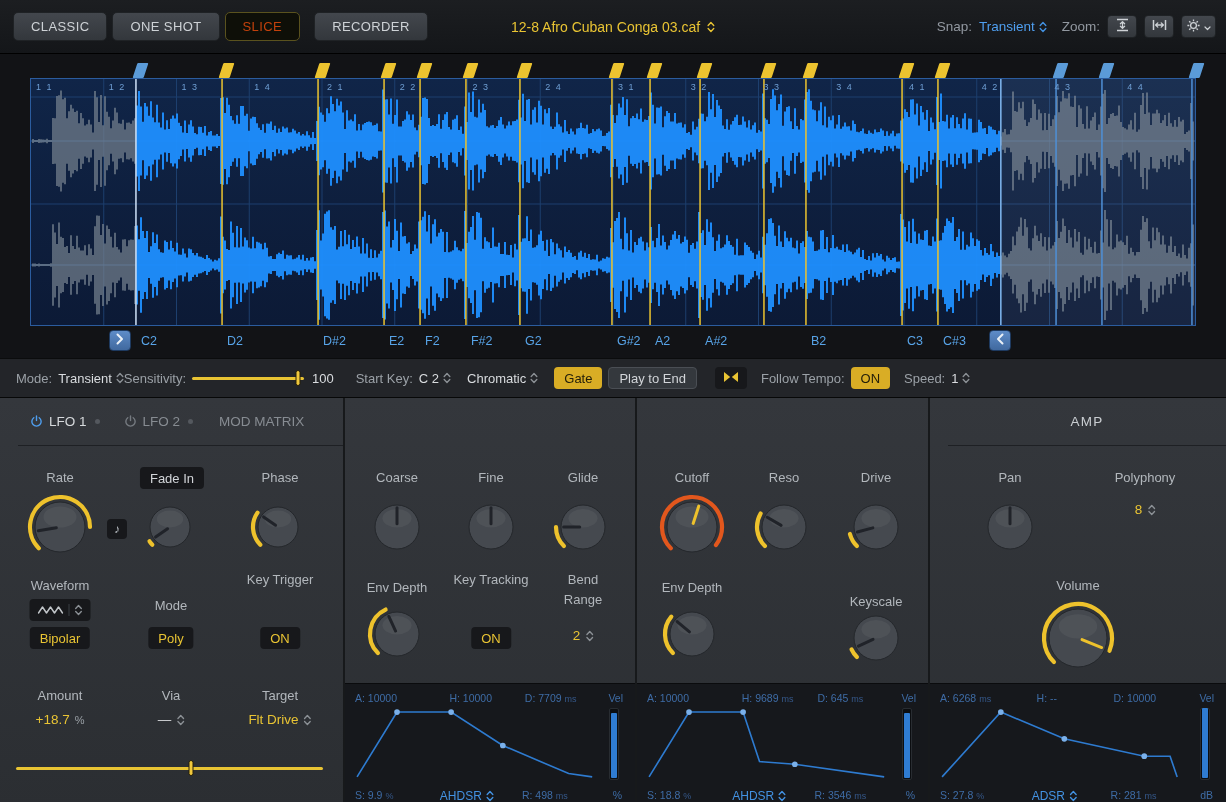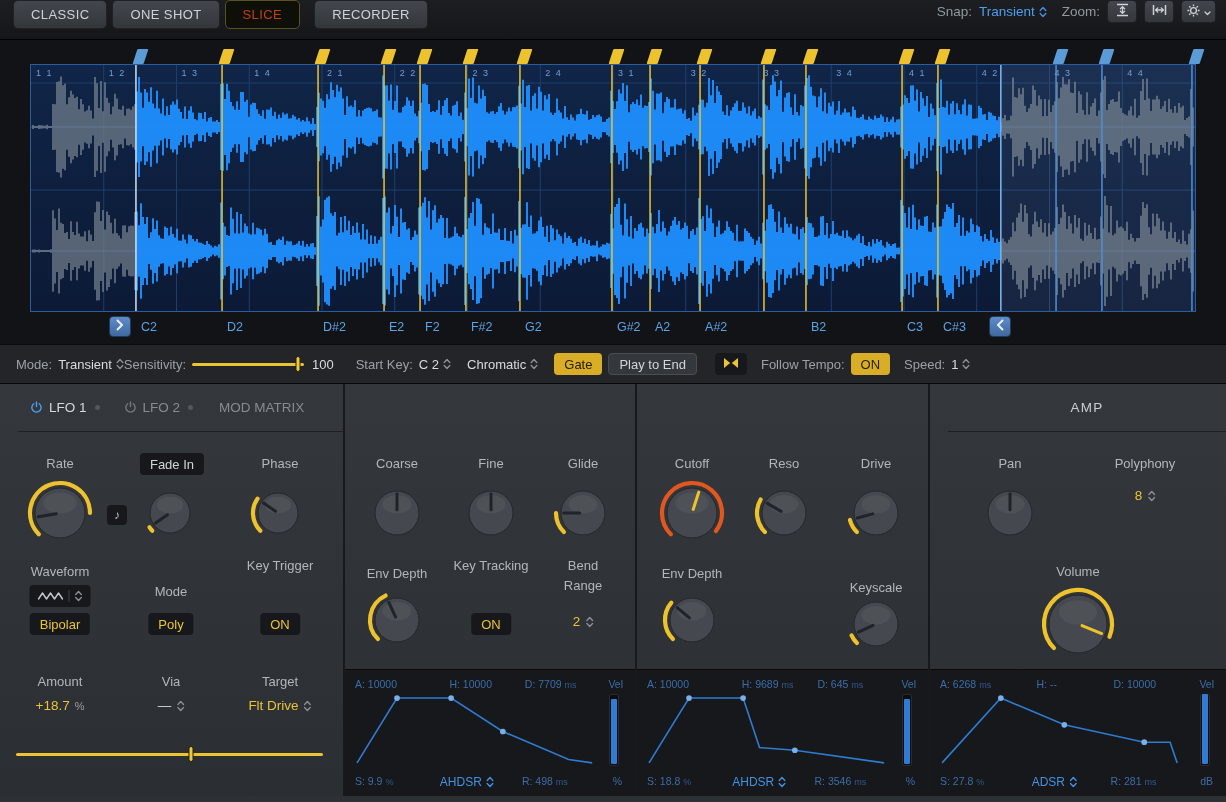--- a/index.html
+++ b/index.html
@@ -1,21 +1,21 @@
 <!DOCTYPE html>
 <html><head>
 <meta charset="utf-8">
 <style>
   * { margin:0; padding:0; box-sizing:border-box; }
   html,body { width:1226px; height:802px; }
   body { font-family:"Liberation Sans",sans-serif; background:#000; overflow:hidden; }
   .app { position:relative; width:1226px; height:802px; background:#2d3034; }
 
   
-  .topbar { position:relative; height:40px; background:linear-gradient(#1c1e21,#141619); display:flex; align-items:flex-start; border-bottom:1px solid #000; z-index:5;gap:48px;}
+  .topbar { position:relative; height:54px; background:linear-gradient(#1c1e21,#141619); display:flex; align-items:center; border-bottom:1px solid #000; z-index:5;gap:48px;}
   .tb-left { display:flex; align-items:center; padding-left:8px; }
   .tb-btn { height:29px; padding:0 17px; margin-left:5px; background:linear-gradient(#43474d,#33373c); border:1px solid #1f2225; border-radius:5px; color:#ced2d6; font-size:13px; letter-spacing:.4px; display:flex; align-items:center; font-family:inherit; cursor:default;}
   .tb-btn.active { background:#0e0f08; color:#c2410c; border:1px solid #5a521e; }
   .tb-btn.recorder { margin-left:14px; }
   .filename { position:absolute; left:50%; top:0; height:100%; transform:translateX(-50%); display:flex; align-items:center; gap:7px; color:#e9c433; font-size:14px; white-space:nowrap;}
   .tb-right { margin-left:auto; display:flex; align-items:center; gap:7px; padding-right:10px; }
   .tb-right .lab { color:#9298a0; font-size:13.5px; }
   .snapval { color:#4f9ff0; font-size:13.5px; display:flex; align-items:center; gap:4px;}
   .zoomlab { margin-left:8px; }
   .icon-btn { height:23px; min-width:30px; padding:0 4px; background:linear-gradient(#43474d,#33373c); border:1px solid #1f2225; border-radius:4px; color:#ced2d6; display:flex; align-items:center; justify-content:center; gap:3px;}
@@ -91,20 +91,29 @@
 <body>
 
 <div class="app">
 
   <header class="topbar">
     <div class="tb-left">
       <button class="tb-btn">CLASSIC</button>
       <button class="tb-btn">ONE SHOT</button>
       <button class="tb-btn active">SLICE</button>
       <button class="tb-btn recorder">RECORDER</button>
+    </div>
+    <div class="filename">
+      <span>12-8 Afro Cuban Conga 03.caf</span>
+        <span class="updown gold">
+          <svg width="8" height="12" viewBox="0 0 8 12">
+            <path d="M1.2 4.4 4 1.6 6.8 4.4" fill="none" stroke="currentColor" stroke-linecap="round" stroke-linejoin="round" stroke-width="1.4"></path>
+            <path d="M1.2 7.6 4 10.4 6.8 7.6" fill="none" stroke="currentColor" stroke-linecap="round" stroke-linejoin="round" stroke-width="1.4"></path>
+          </svg>
+        </span>
     </div>
     <div class="tb-right">
       <span class="lab">Snap:</span>
       <span class="snapval">
           <span>Transient</span>
           <span class="updown blue">
             <svg width="8" height="12" viewBox="0 0 8 12">
               <path d="M1.2 4.4 4 1.6 6.8 4.4" fill="none" stroke="currentColor" stroke-linecap="round" stroke-linejoin="round" stroke-width="1.4"></path>
               <path d="M1.2 7.6 4 10.4 6.8 7.6" fill="none" stroke="currentColor" stroke-linecap="round" stroke-linejoin="round" stroke-width="1.4"></path>
             </svg>

